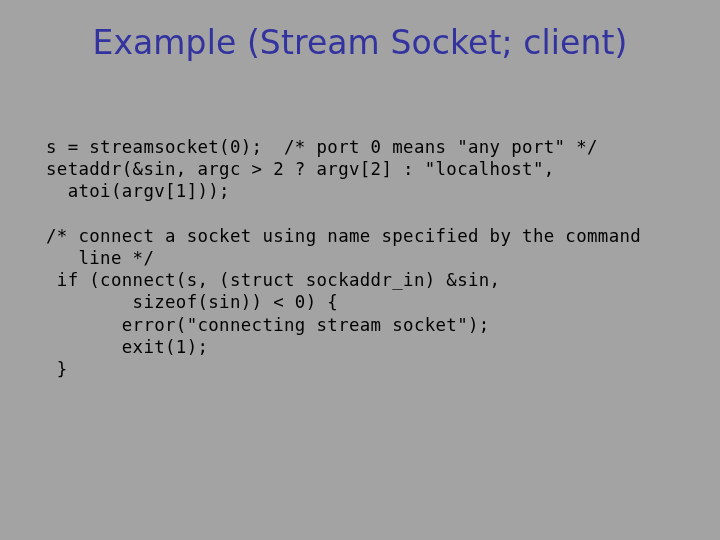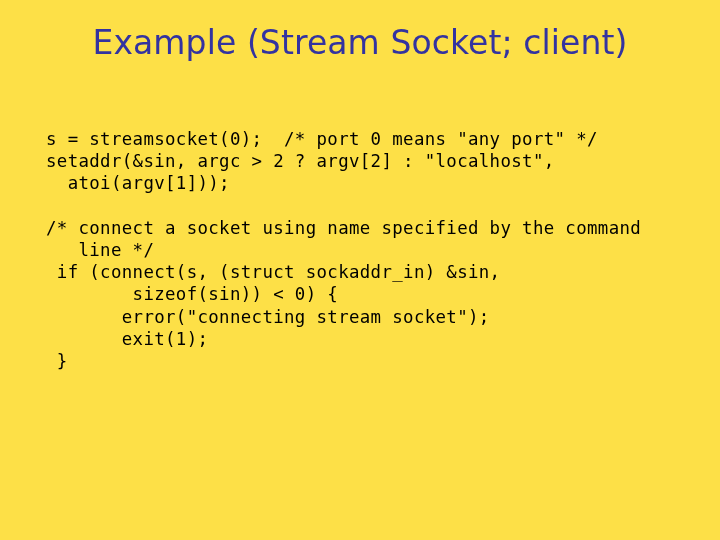--- a/index.html
+++ b/index.html
@@ -37,40 +37,40 @@
     font-weight: 400;
     line-height: 42px;
     letter-spacing: 0.1px;
     white-space: pre-wrap;
   }
 
   
   #code-body {
     position: absolute;
     left: 46px;
-    top: 128px;
+    top: 136px;
     width: 660px;
     color: #000000;
     font-family: "DejaVu Sans Mono", "Liberation Mono", monospace;
     font-size: 17.4px;
     line-height: 22.2px;
     white-space: pre;
     letter-spacing: 0.35px;
   }
   .code-line {
     display: block;
     min-height: 22.2px;
     white-space: pre;
   }
   .code-line.blank {
     height: 22.2px;
   }
 </style>
 </head>
 <body>
 
-<div id="slide" style="background: #fde047;">
+<div id="slide" style="background: #a3a3a3;">
 
   <div id="slide-title" style="color: rgb(51, 51, 160);">Example (Stream Socket; client)</div>
 
   <div id="code-body" style="color: rgb(0, 0, 0);"><span class="code-line">s = streamsocket(0);  /* port 0 means "any port" */</span><span class="code-line">setaddr(&amp;sin, argc &gt; 2 ? argv[2] : "localhost",</span><span class="code-line">  atoi(argv[1]));</span><span class="code-line blank">&nbsp;</span><span class="code-line">/* connect a socket using name specified by the command</span><span class="code-line">   line */</span><span class="code-line"> if (connect(s, (struct sockaddr_in) &amp;sin,</span><span class="code-line">        sizeof(sin)) &lt; 0) {</span><span class="code-line">       error("connecting stream socket");</span><span class="code-line">       exit(1);</span><span class="code-line"> }</span></div>
 
 </div>
 
 </body></html>

